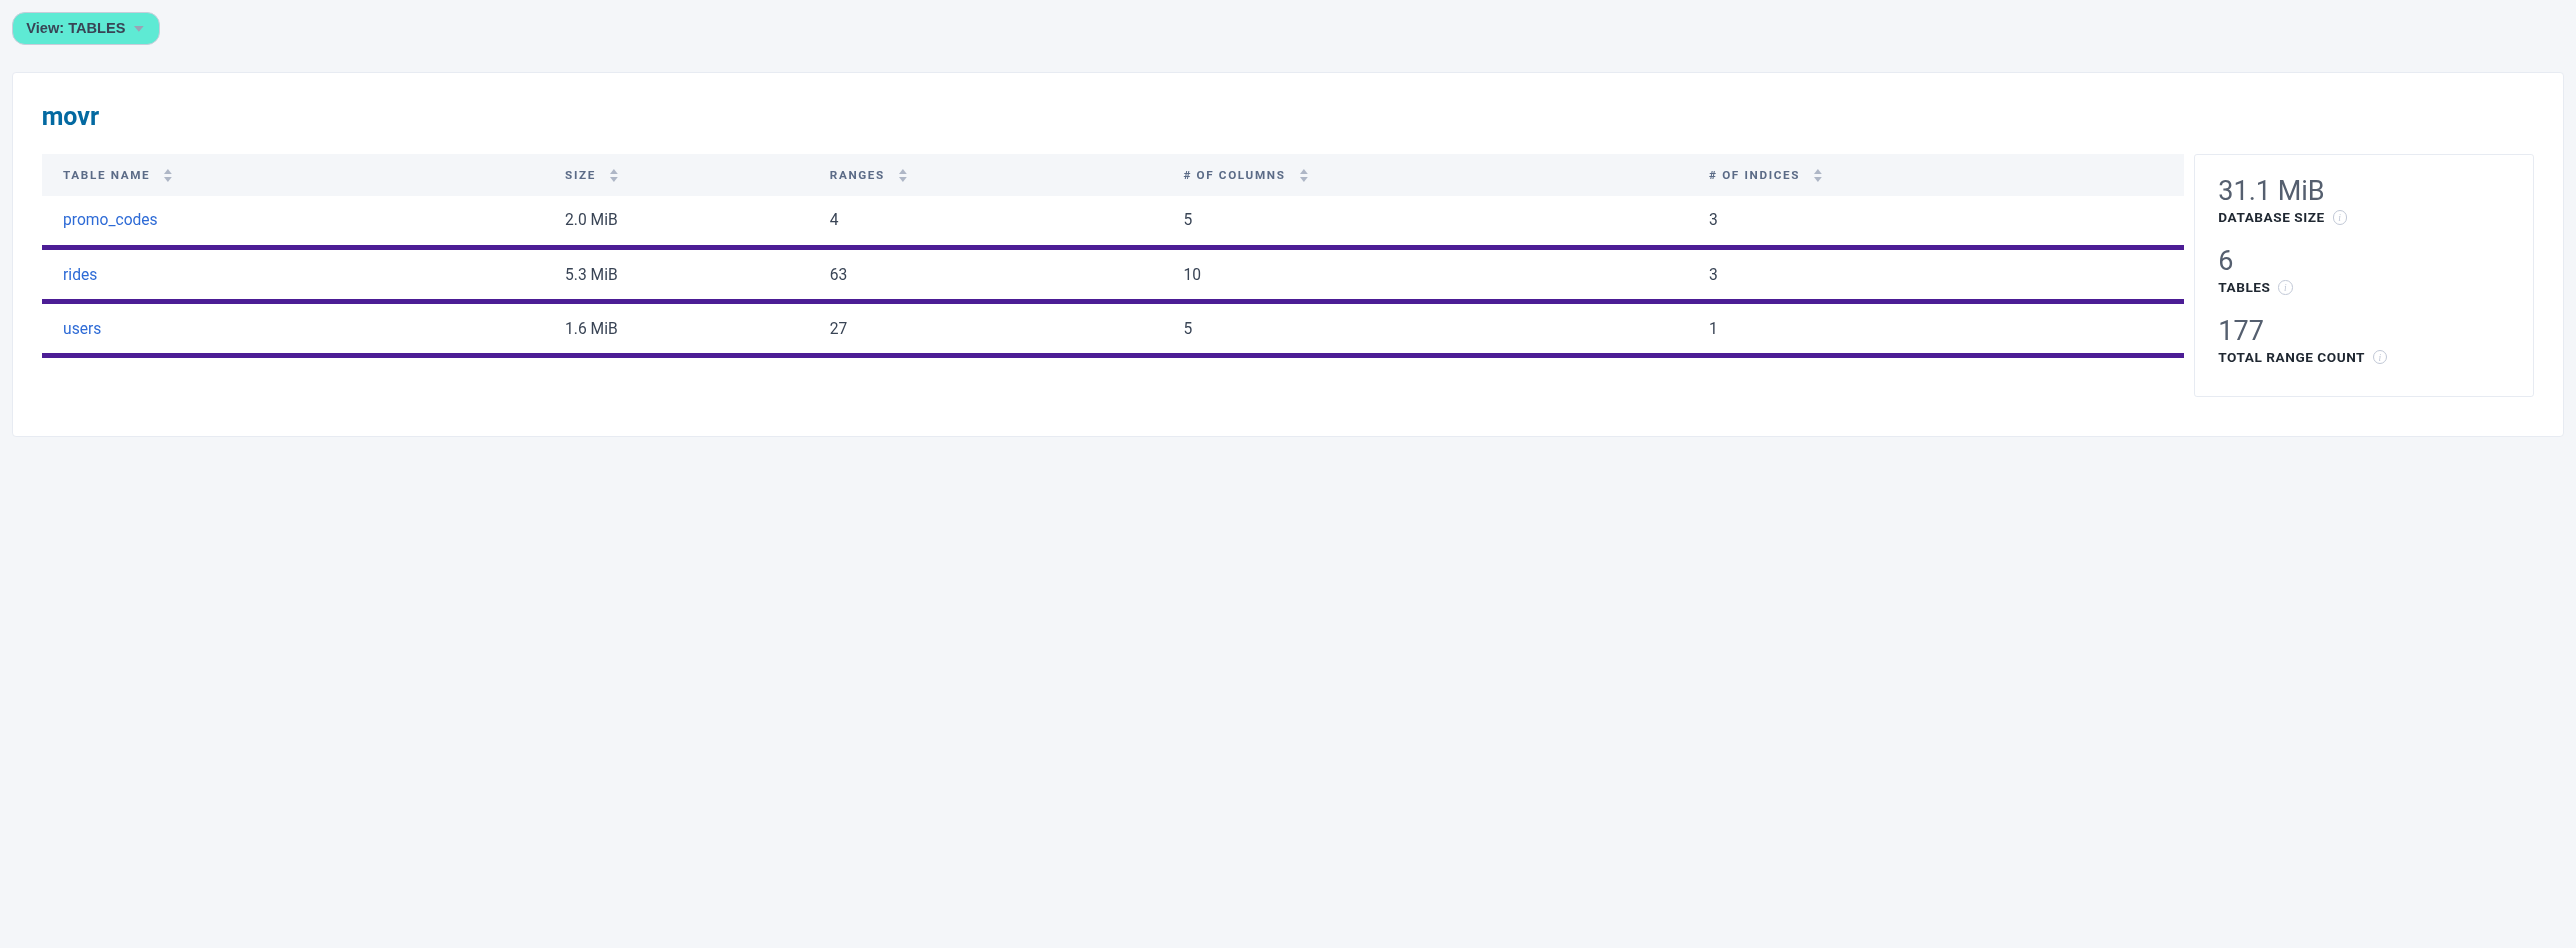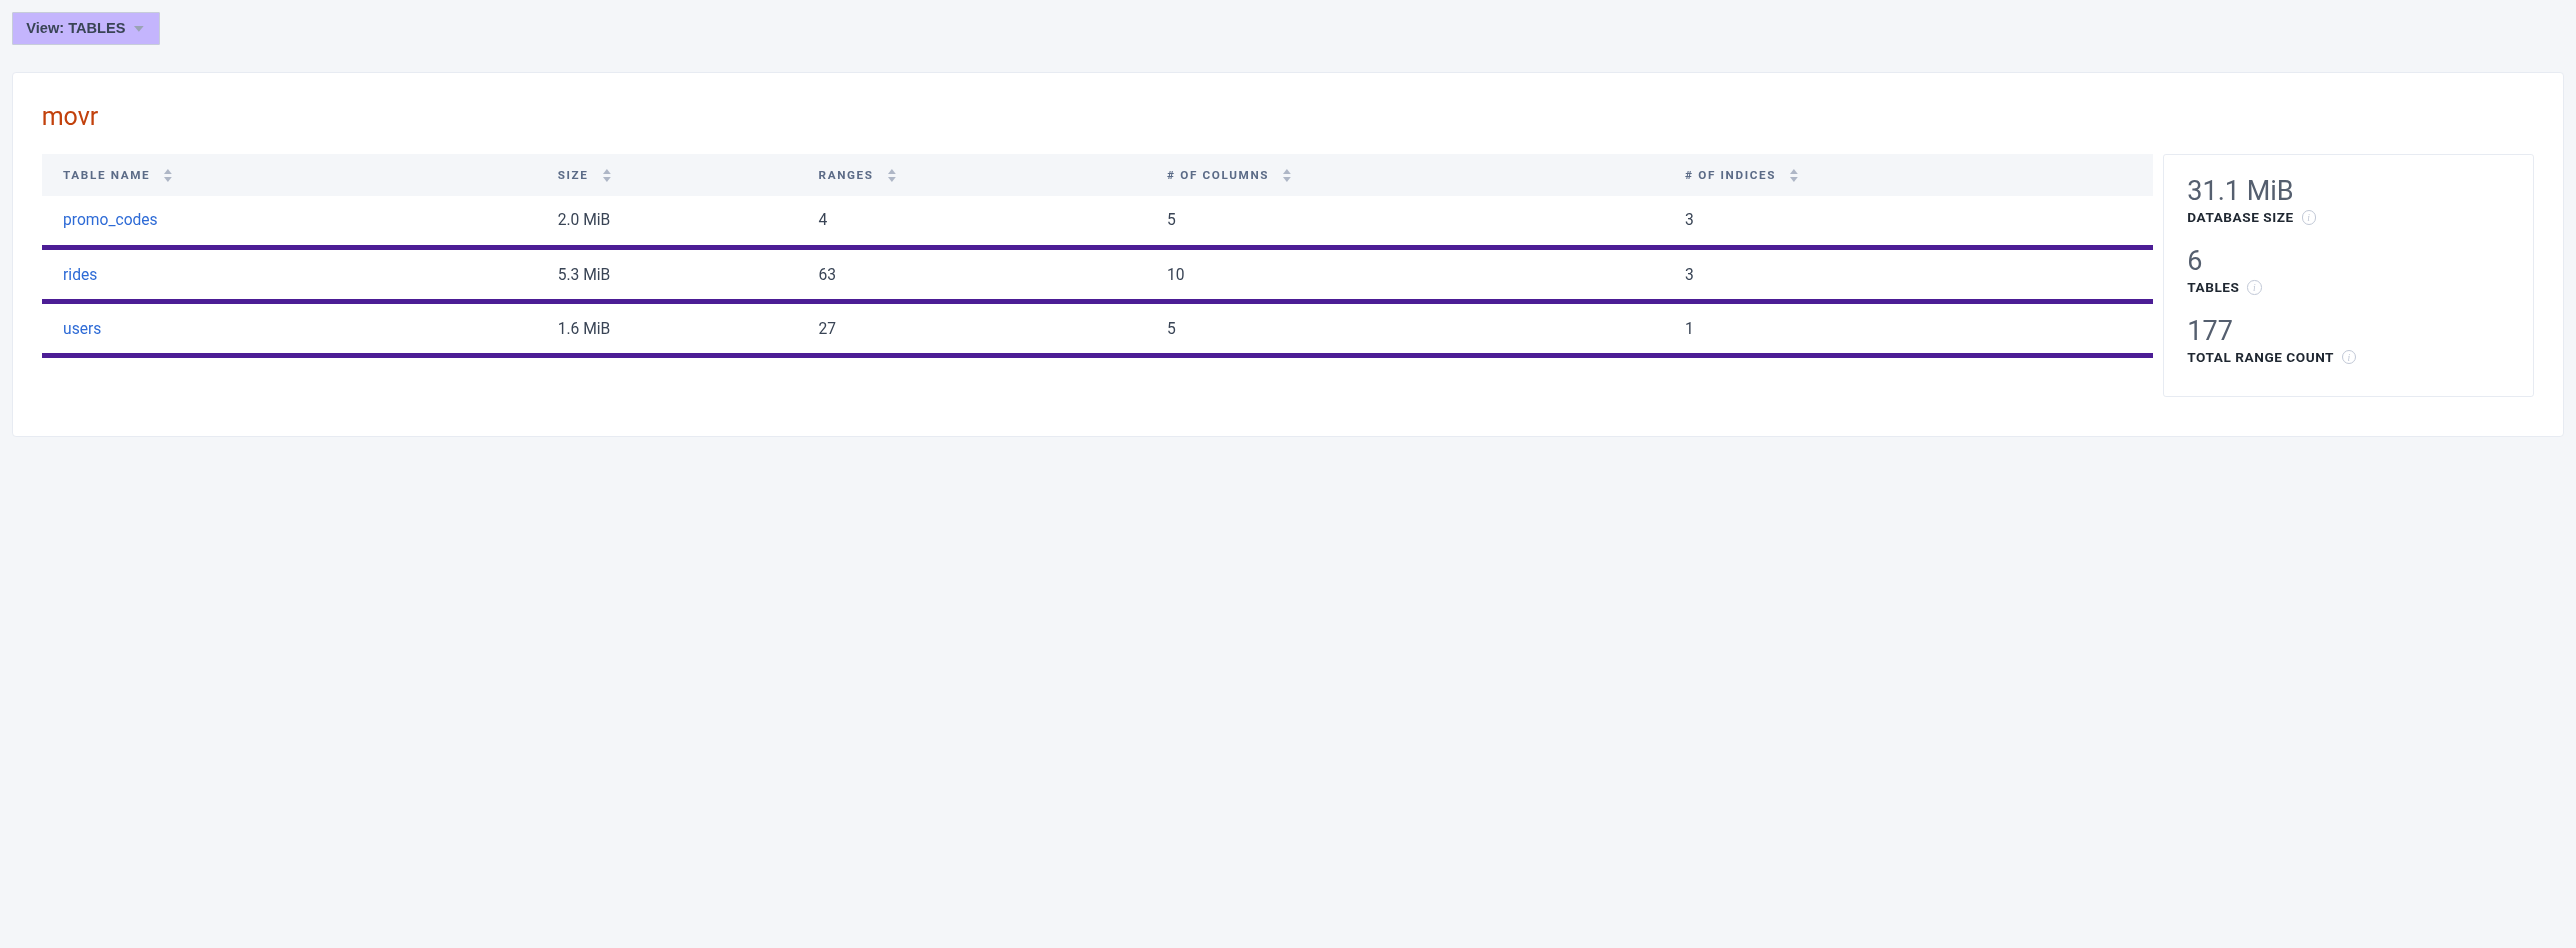--- a/index.html
+++ b/index.html
@@ -9,23 +9,23 @@
     background: #f4f6f9;
     font-family: -apple-system, BlinkMacSystemFont, "Segoe UI", Roboto, "Helvetica Neue", Arial, sans-serif;
     color: #394455;
     font-size: 14.6px;
   }
 
   
   .view-selector {
     display: inline-flex;
     align-items: center;
-    background: #c4b5fd;
+    background: #5eead4;
     border: 1px solid #c7cdda;
-    border-radius: 1px;
+    border-radius: 13px;
     padding: 7.8px 13.6px;
     font-size: 14.6px;
     font-weight: 600;
     color: #394455;
     cursor: pointer;
   }
   .view-selector .caret {
     margin-left: 7.8px;
     display: inline-flex;
   }
@@ -35,22 +35,22 @@
   .card {
     background: #ffffff;
     border: 1px solid #e7ebf2;
     border-radius: 3.9px;
     margin-top: 27px;
     padding: 29px 29px 39px 29px;
   }
 
   .card-title {
     font-size: 25px;
-    font-weight: 400;
-    color: #c2410c;
+    font-weight: 700;
+    color: #0369a1;
     margin: 0 0 23px 0;
   }
 
   .content-row {
     display: flex;
     gap: 10px;
     align-items: flex-start;
   }
 
   
@@ -93,21 +93,21 @@
     color: #394455;
   }
   tbody td:first-child { padding-left: 21.4px; }
   tbody td a {
     color: #2e6bd6;
     text-decoration: none;
   }
 
   
   .stats-panel {
-    width: 371px;
+    width: 340px;
     border: 1px solid #e7ebf2;
     border-radius: 2.9px;
     padding: 21.4px 23px 9.7px 23px;
   }
   .stat {
     margin-bottom: 21.4px;
   }
   .stat-value {
     font-size: 27px;
     color: #555f6f;

